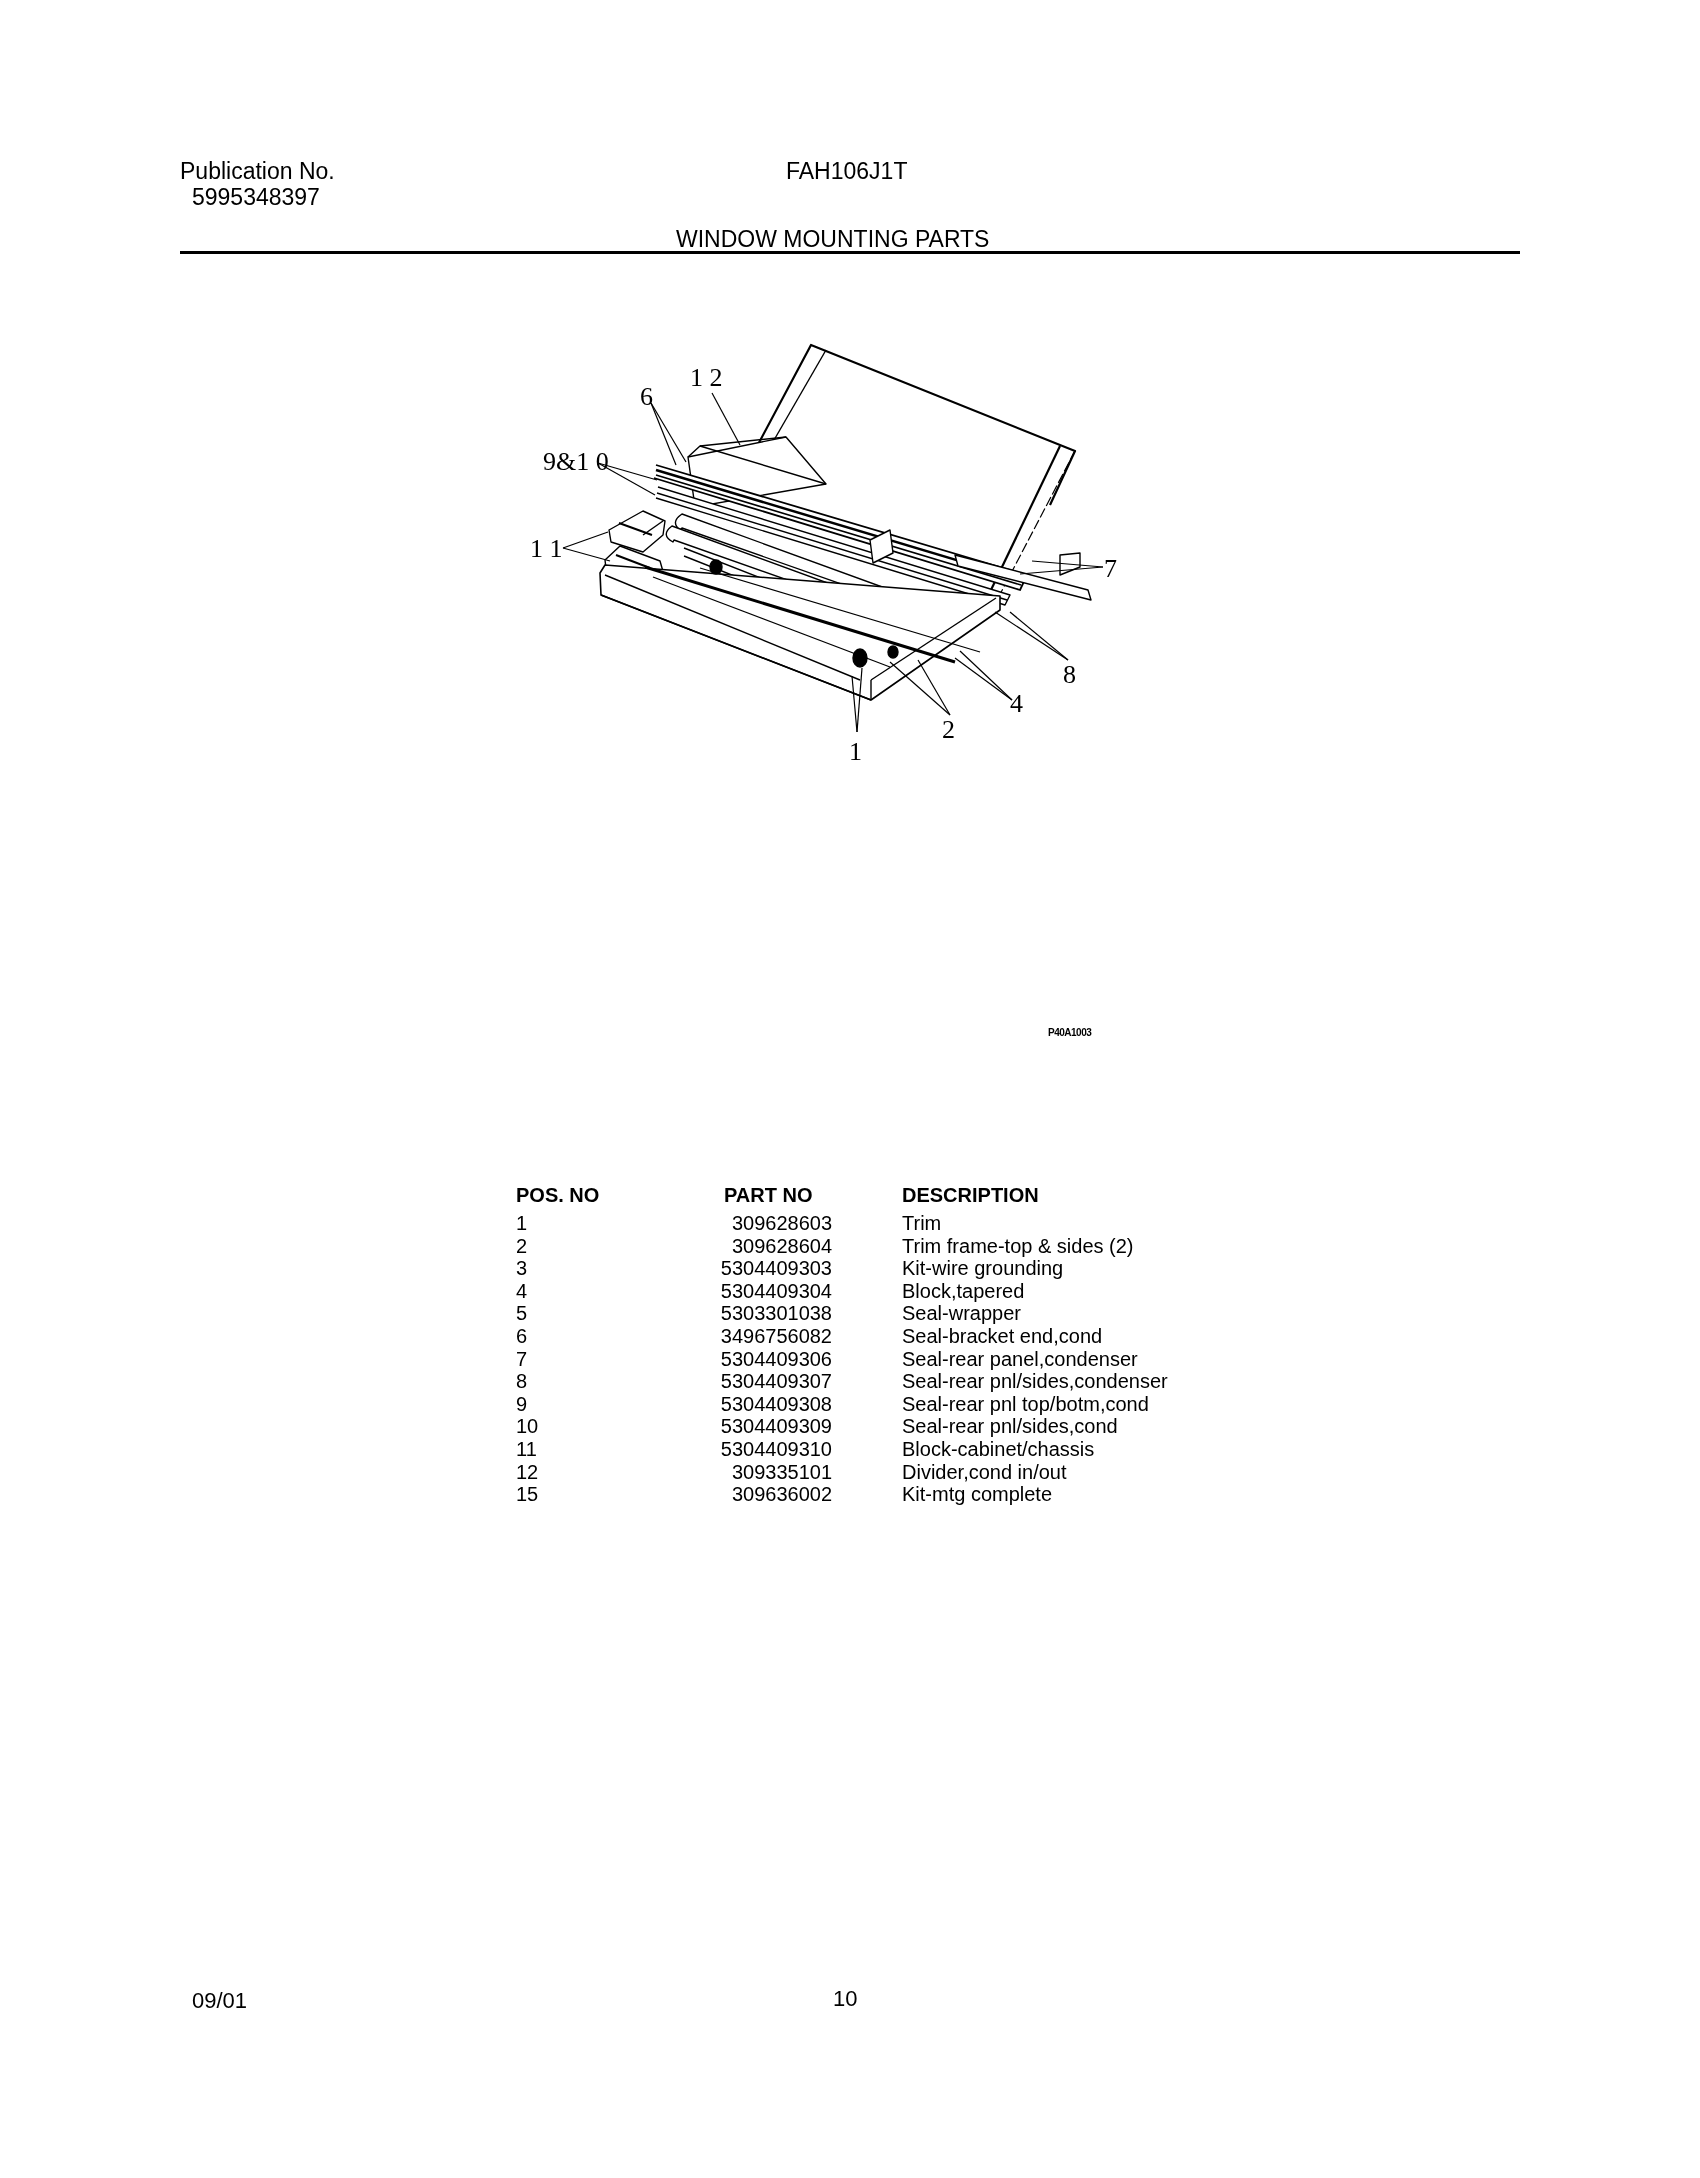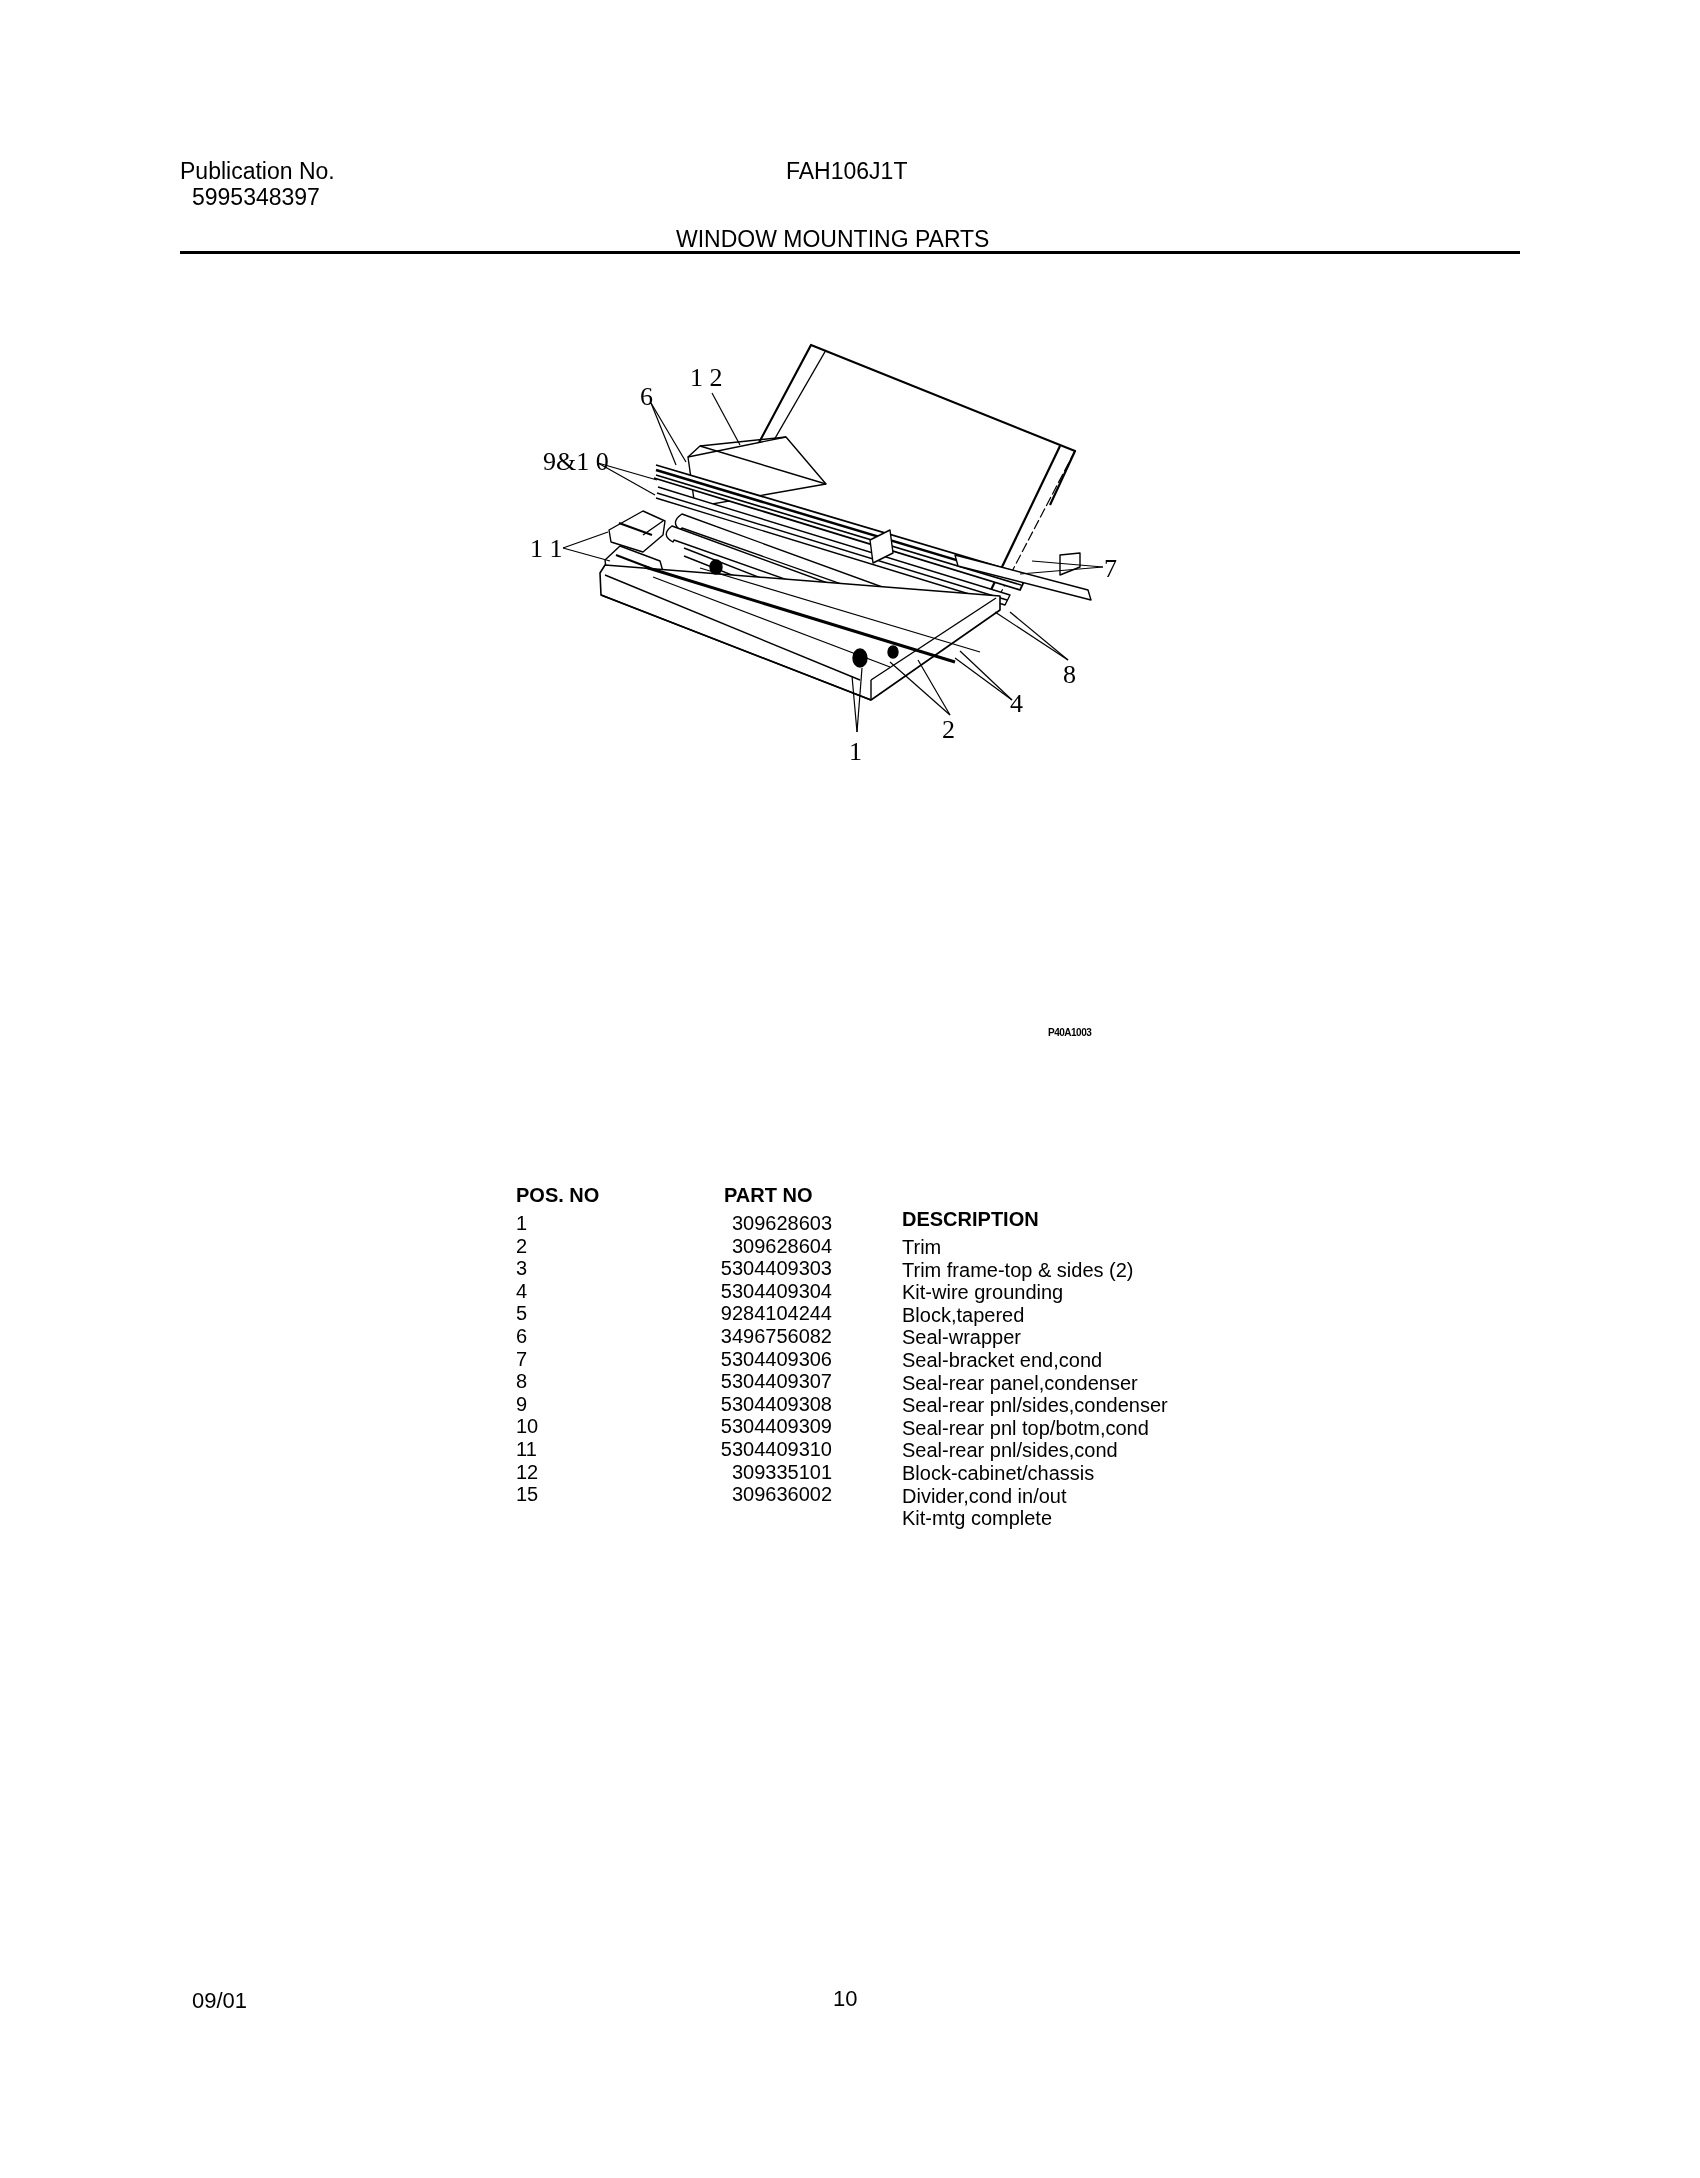--- a/index.html
+++ b/index.html
@@ -9,21 +9,21 @@
     .hdr { font-size: 23px; line-height: 26px; }
     .rule { position: absolute; left: 180px; top: 251px; width: 1340px; height: 3px; background: #000; }
     .diagram { position: absolute; left: 500px; top: 330px; width: 650px; height: 450px; }
     .code { font-size: 10px; font-weight: bold; letter-spacing: -0.5px; }
     .table { position: absolute; left: 516px; top: 1184px; width: 720px; }
     .thead, .trow { position: relative; height: 22.6px; font-size: 20px; line-height: 22px; text-decoration: underline; }
     .thead { font-weight: bold; height: 28px; font-size: 20px; }
     .c-pos { position: absolute; left: 0; }
     .c-part { position: absolute; right: 0; width: 200px; text-align: right; }
     .c-part-wrap { position: absolute; left: 116px; width: 200px; }
-    .c-desc { position: absolute; left: 386px; margin-top: 24px; }
+    .c-desc { position: absolute; left: 386px; }
     .thead .c-part-h { position: absolute; left: 208px; }
     .footer { font-size: 22px; }
     svg text { font-family: "Liberation Serif", serif; }
   </style>
 </head>
 <body>
 
 <div class="abs hdr" style="left:180px; top:158px;">Publication No.</div>
 <div class="abs hdr" style="left:192px; top:184px;">5995348397</div>
 <div class="abs hdr" style="left:786px; top:158px;">FAH106J1T</div>
@@ -144,21 +144,21 @@
       <div class="trow">
         <span class="c-pos">4</span>
         <span class="c-part-wrap">
           <span class="c-part">5304409304</span>
         </span>
         <span class="c-desc">Block,tapered</span>
       </div>
       <div class="trow">
         <span class="c-pos">5</span>
         <span class="c-part-wrap">
-          <span class="c-part">9284104244</span>
+          <span class="c-part">5303301038</span>
         </span>
         <span class="c-desc">Seal-wrapper</span>
       </div>
       <div class="trow">
         <span class="c-pos">6</span>
         <span class="c-part-wrap">
           <span class="c-part">3496756082</span>
         </span>
         <span class="c-desc">Seal-bracket end,cond</span>
       </div>

